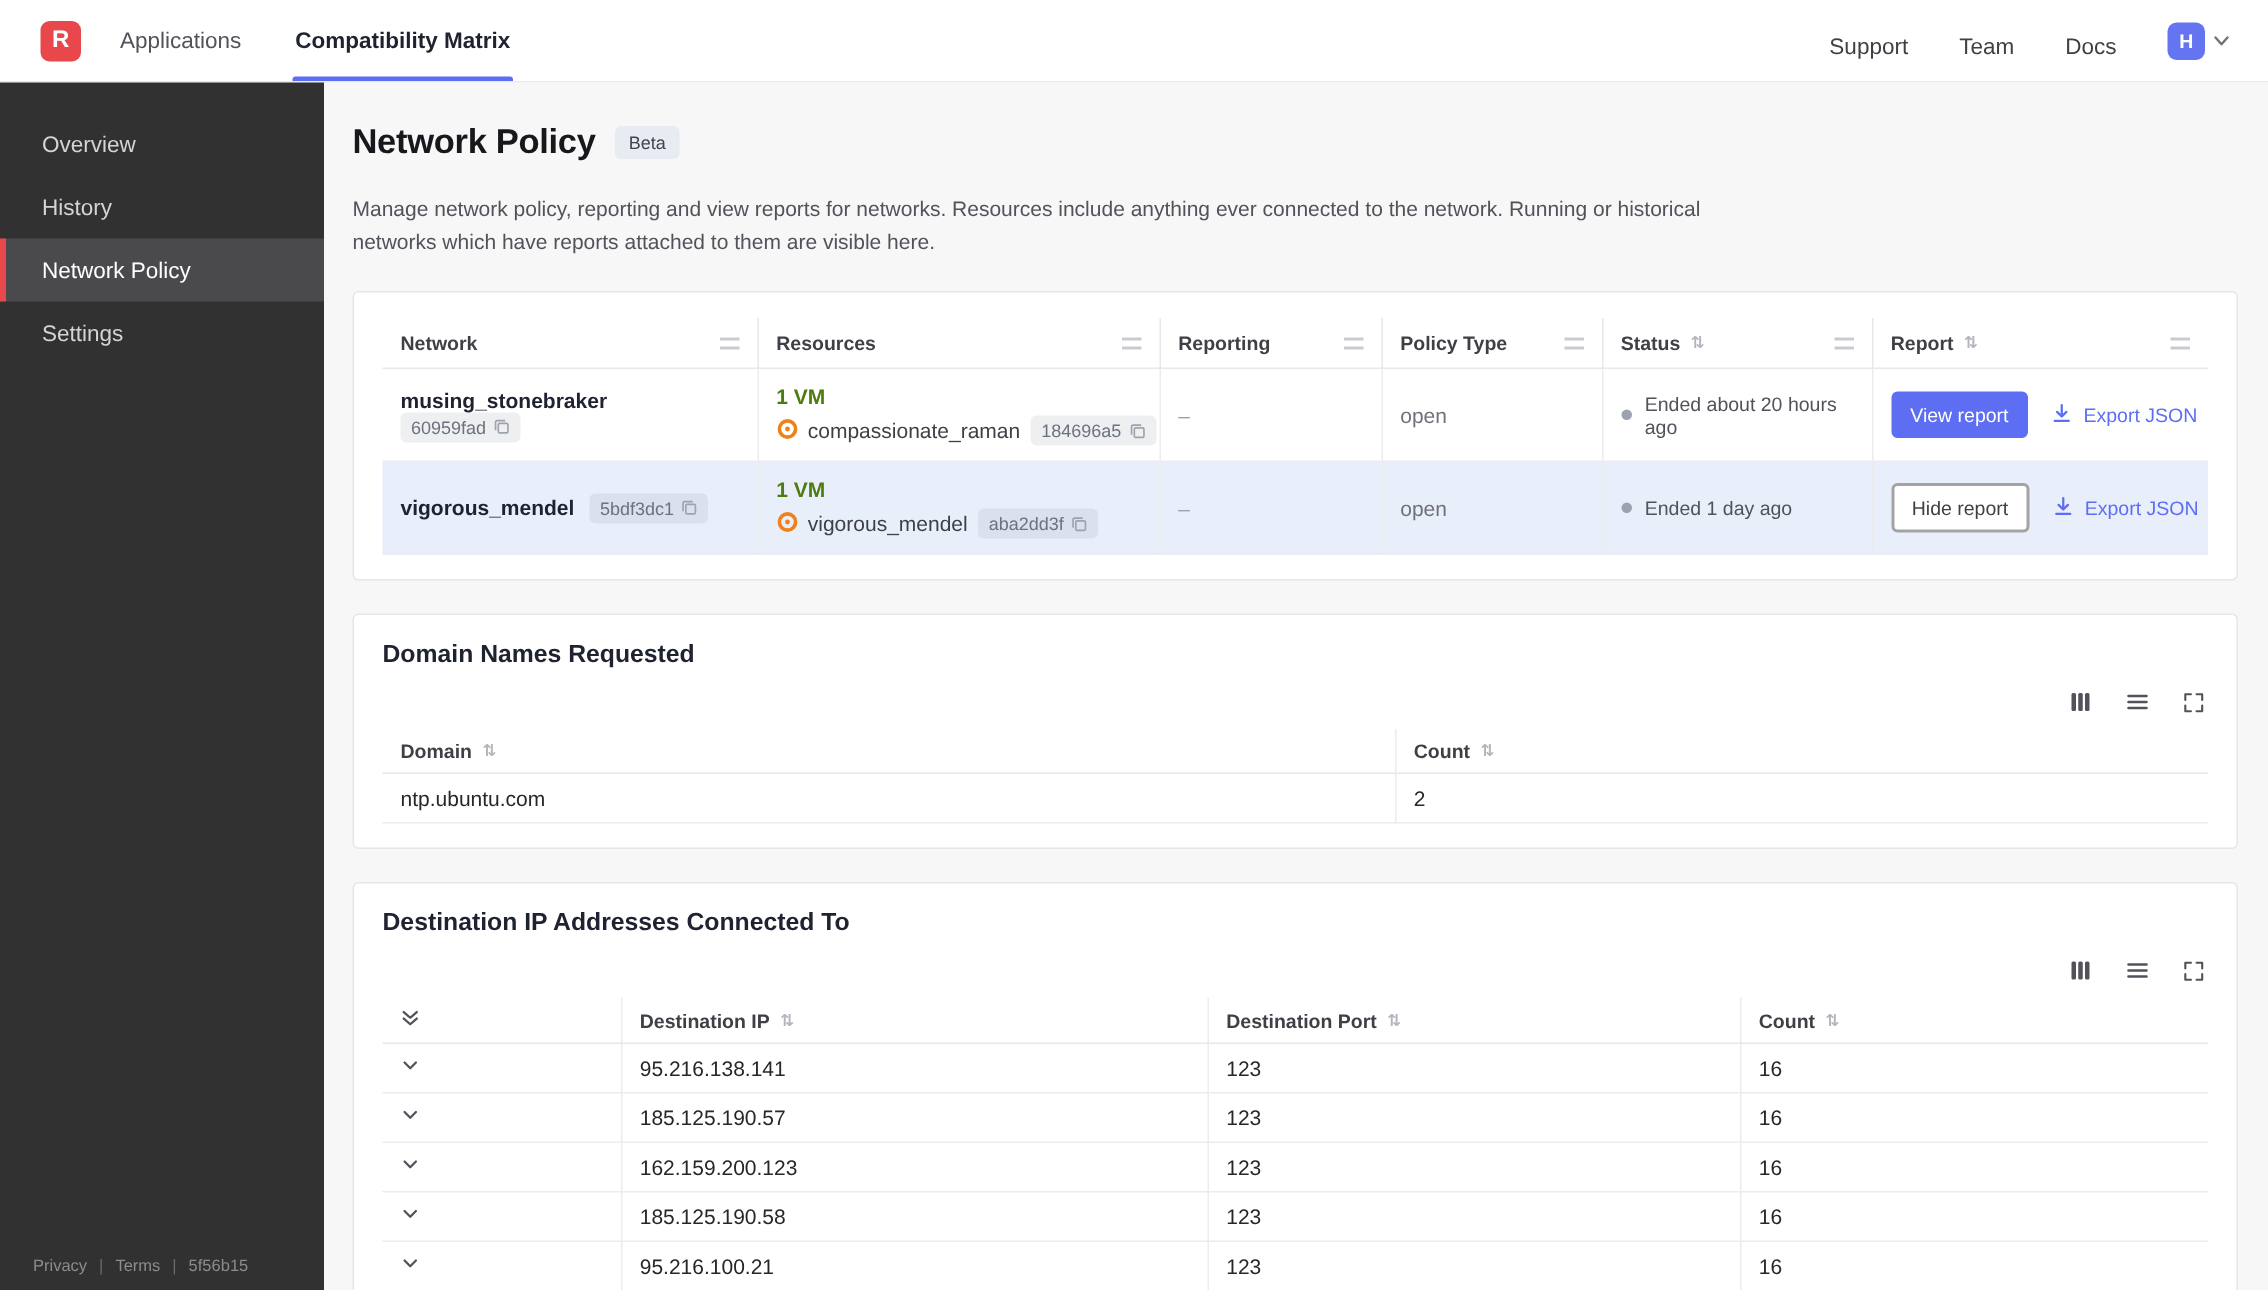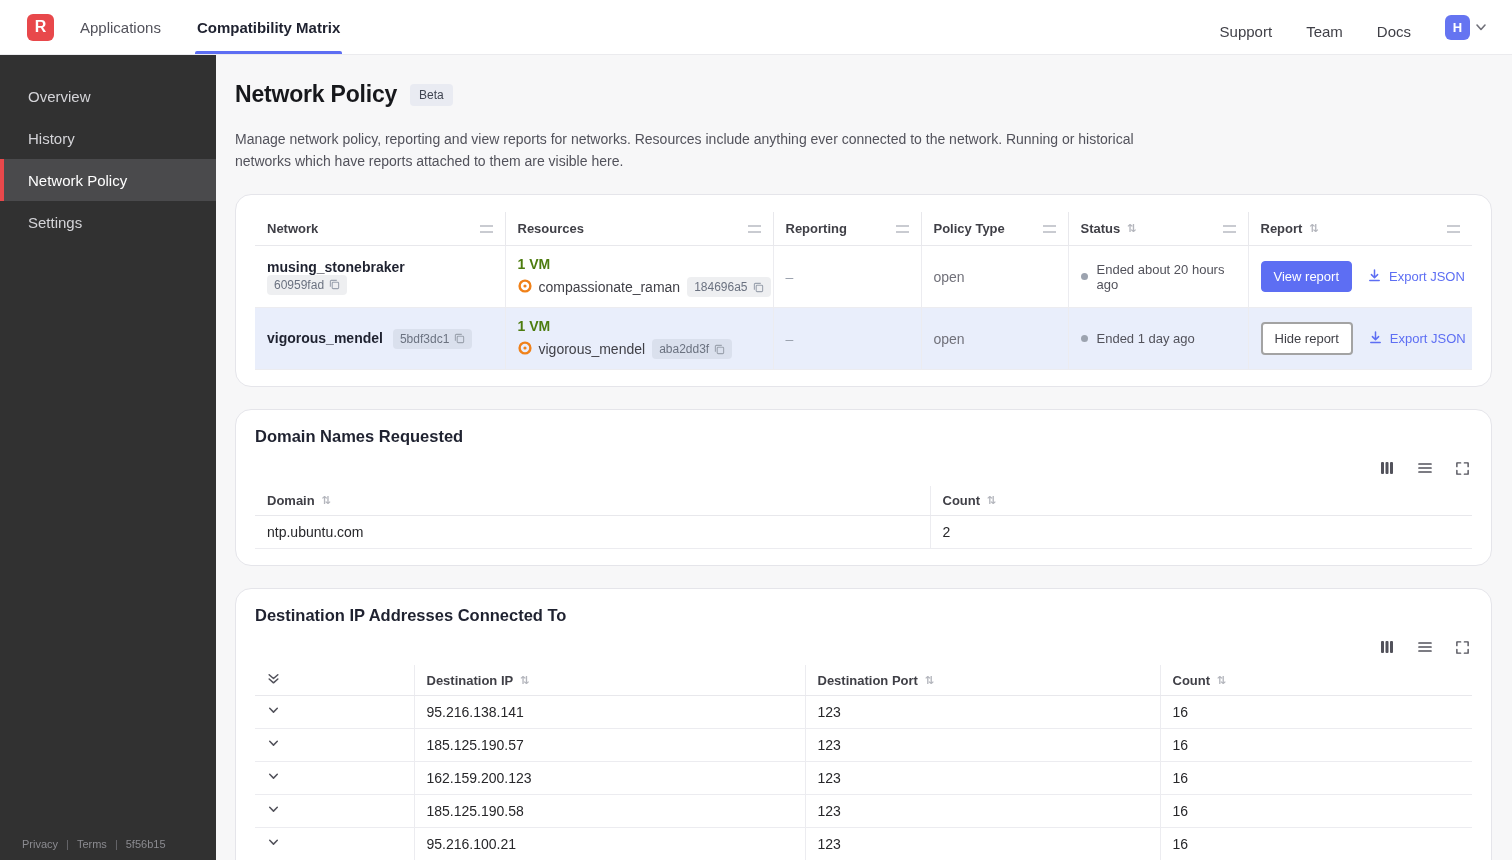--- a/index.html
+++ b/index.html
@@ -65,21 +65,21 @@
   .main { grid-column: 2; grid-row: 2; overflow: hidden; padding: 26px 20px 0 19px; }
   .page-title-row { display: flex; align-items: center; gap: 13px; }
   .page-title { font-size: 23px; font-weight: 700; color: #17181c; letter-spacing: -0.2px; }
   .beta-badge {
     background: #e9ebf2; color: #3f4451; font-size: 12px; font-weight: 500;
     padding: 4px 9px; border-radius: 4px;
   }
   .page-desc { margin-top: 21px; font-size: 14px; line-height: 1.55; color: #52525b; max-width: 905px; }
 
   .card {
-    background: #fff; border: 1px solid #e5e5ea; border-radius: 16px;
+    background: #fff; border: 1px solid #e5e5ea; border-radius: 4px;
     margin-top: 22px; padding: 17px 19px 16px 19px;
   }
   .card-title { font-size: 16.5px; font-weight: 700; color: #1f2230; }
   .card-toolbar { display: flex; justify-content: flex-end; gap: 22px; margin: 14px 2px 10px 0; }
   .tool-icon { cursor: pointer; display: inline-flex; align-items: center; }
 
   
   table { border-collapse: collapse; width: 100%; table-layout: fixed; }
   th {
     text-align: left; font-size: 13px; font-weight: 700; color: #3f3f46;

